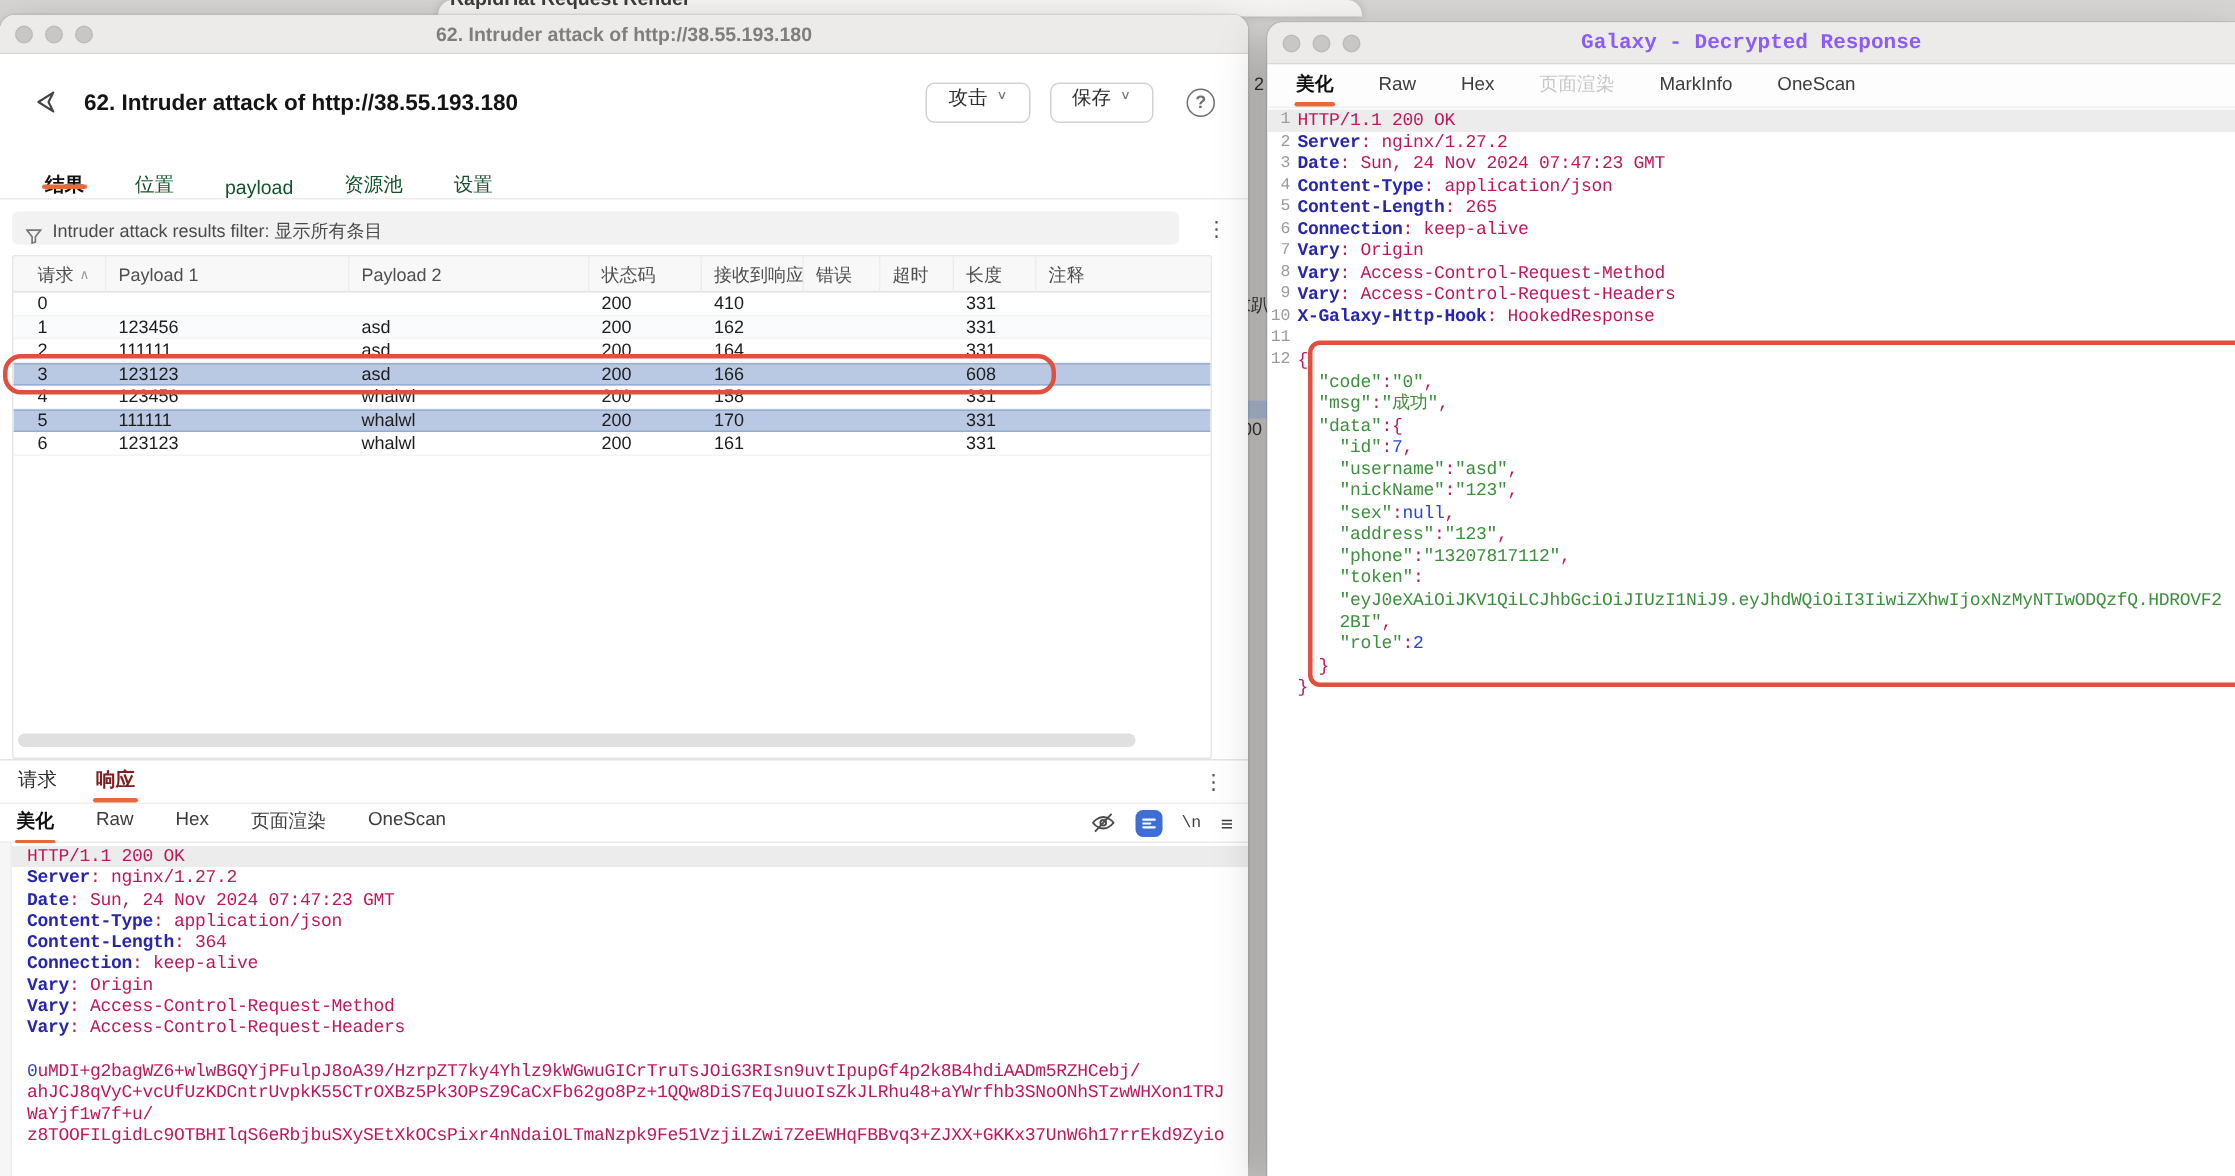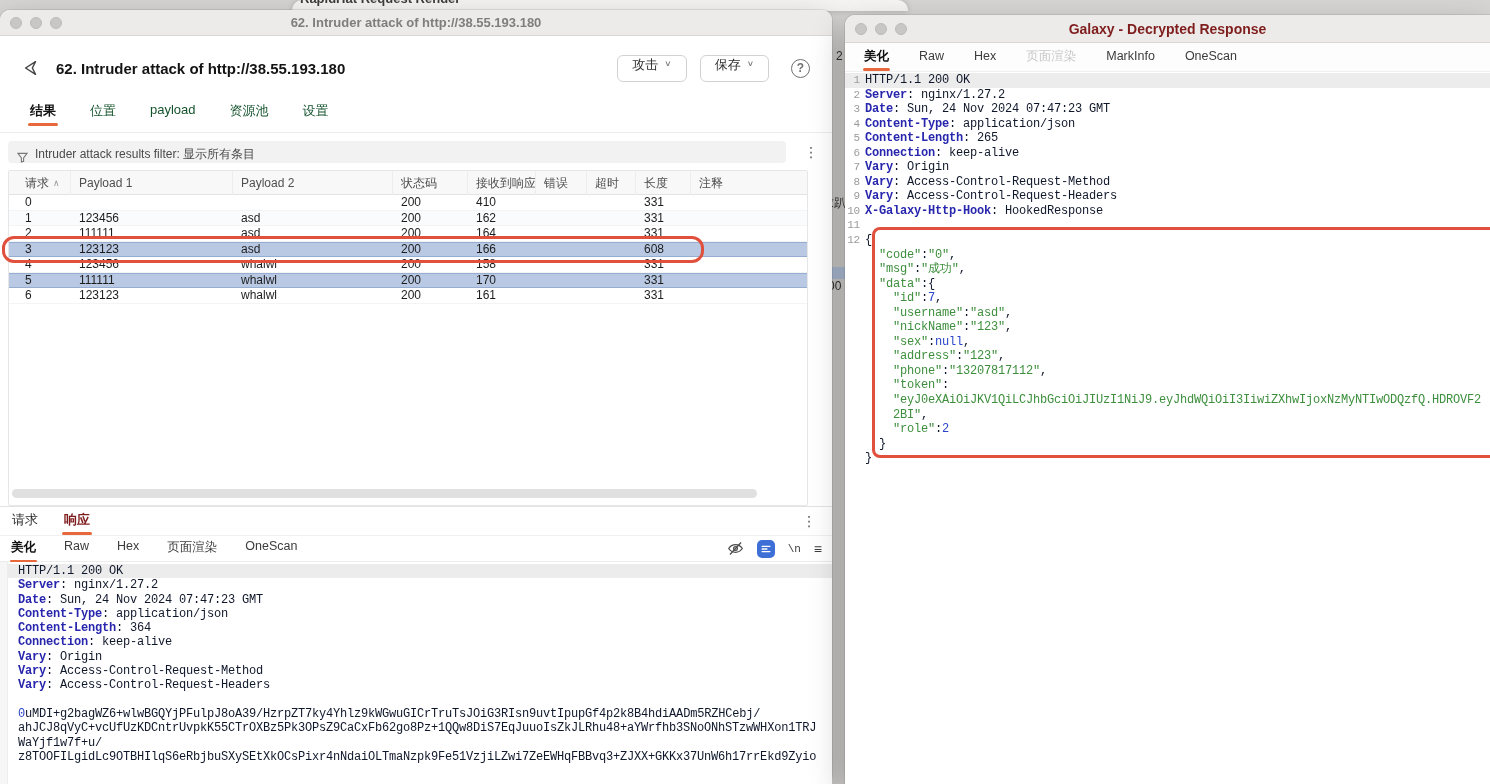--- a/index.html
+++ b/index.html
@@ -36,21 +36,21 @@
   .back-icon { width:18px; height:18px; color:#444; flex:0 0 auto; }
   .win-title { font-size:15px; font-weight:bold; color:#141414; margin-left:16px; white-space:nowrap; }
   .spacer { flex:1; }
   .hdr-btn { height:27px; padding:0 14px; border:1px solid #d2d2d2; border-radius:6px; background:#fff;
     font-size:13px; color:#2e2e2e; display:flex; gap:6px; cursor:default; }
   .hdr-btn + .hdr-btn { margin-left:13px; }
   .caret { font-size:10px; color:#7a7a7a; transform:scaleY(.8); }
   .help-circle { width:19px; height:19px; border:1.5px solid #6f6f6f; border-radius:50%; color:#6f6f6f;
     font-size:12px; display:flex; align-items:center; justify-content:center; margin-left:22px; font-weight:bold; }
 
-  .main-tabs { height:33px; display:flex; gap:34px; padding:0 30px; border-bottom:1px solid #ececec; flex:0 0 auto; }
+  .main-tabs { height:33px; display:flex; gap:34px; padding:0 30px; border-bottom:1px solid #ececec; flex:0 0 auto;align-items:flex-end; }
   .tab { font-size:13px; color:#14532d; display:flex; align-items:flex-start; padding-top:2px; position:relative; }
   .tab.active { font-weight:bold; color:#111; }
   .tab.active::after { content:""; position:absolute; left:-2px; right:-2px; bottom:6px; height:3px;
     background:var(--accent); border-radius:2px; }
 
   .filter-wrap { height:37px; display:flex; align-items:center; padding:0 8px; flex:0 0 auto; }
   .filter-bar { flex:0 0 778px; height:22px; background:#f2f2f2; border-radius:4px; display:flex;
     align-items:flex-end; padding:0 9px; gap:7px; }
   .funnel { width:11px; height:11px; color:#777; }
   .filter-text { font-size:12px; color:#4a4a4a; }
@@ -97,29 +97,29 @@
   .editor { flex:1; background:#fff; overflow:hidden; position:relative;
     font-family:"Liberation Mono", monospace; font-size:12px; letter-spacing:-0.2px; }
   .left-editor { display:flex; }
   .left-gutter { flex:0 0 8px; background:#f6f6f6; border-right:1px solid #ededed; }
   .lines { flex:1; padding-top:2px; }
   .cline { height:14.3px; line-height:14.3px; white-space:pre; padding-left:10px; }
   .cline.hl { background:#ececec; }
   .right-editor .cline { height:14.55px; line-height:14.55px; display:flex; padding-left:0; }
   .lnum { flex:0 0 20px; text-align:right; padding-right:5px; color:#9b9b9b; font-size:11px; }
   .ltext { white-space:pre; }
-  .seg-t { color:#0f172a; }
+  .seg-t { color:#be185d; }
   .seg-k { color:#2726ad; font-weight:bold; }
   .seg-g { color:#3d8f3d; }
   .seg-b { color:#2b46c8; }
 
   
   .right-window { left:845px; top:15px; width:645px; height:769px; z-index:3; border-radius:10px 0 0 0; }
   .right-window .titlebar { height:28px; border-radius:10px 0 0 0; }
-  .right-window .tb-title { font-size:14px; color:#7f1d1d; }
+  .right-window .tb-title { font-size:14px; color:#8b5cf6;font-family:Liberation Mono, monospace; }
   .right-tabs { height:29px; display:flex; align-items:center; gap:28px; padding:0 18px;
     border-bottom:1px solid #efefef; background:#fdfdfd; flex:0 0 auto; }
 
   
   .red-box { position:absolute; border:3px solid #e0503c; border-radius:10px; z-index:10; pointer-events:none; }
   .red-box-table { left:2px; top:236px; width:702px; height:27px; border-radius:12px; }
   .red-box-json { left:872px; top:227px; width:645px; height:231px; border-radius:8px; }
 </style>
 </head>
 <body>

